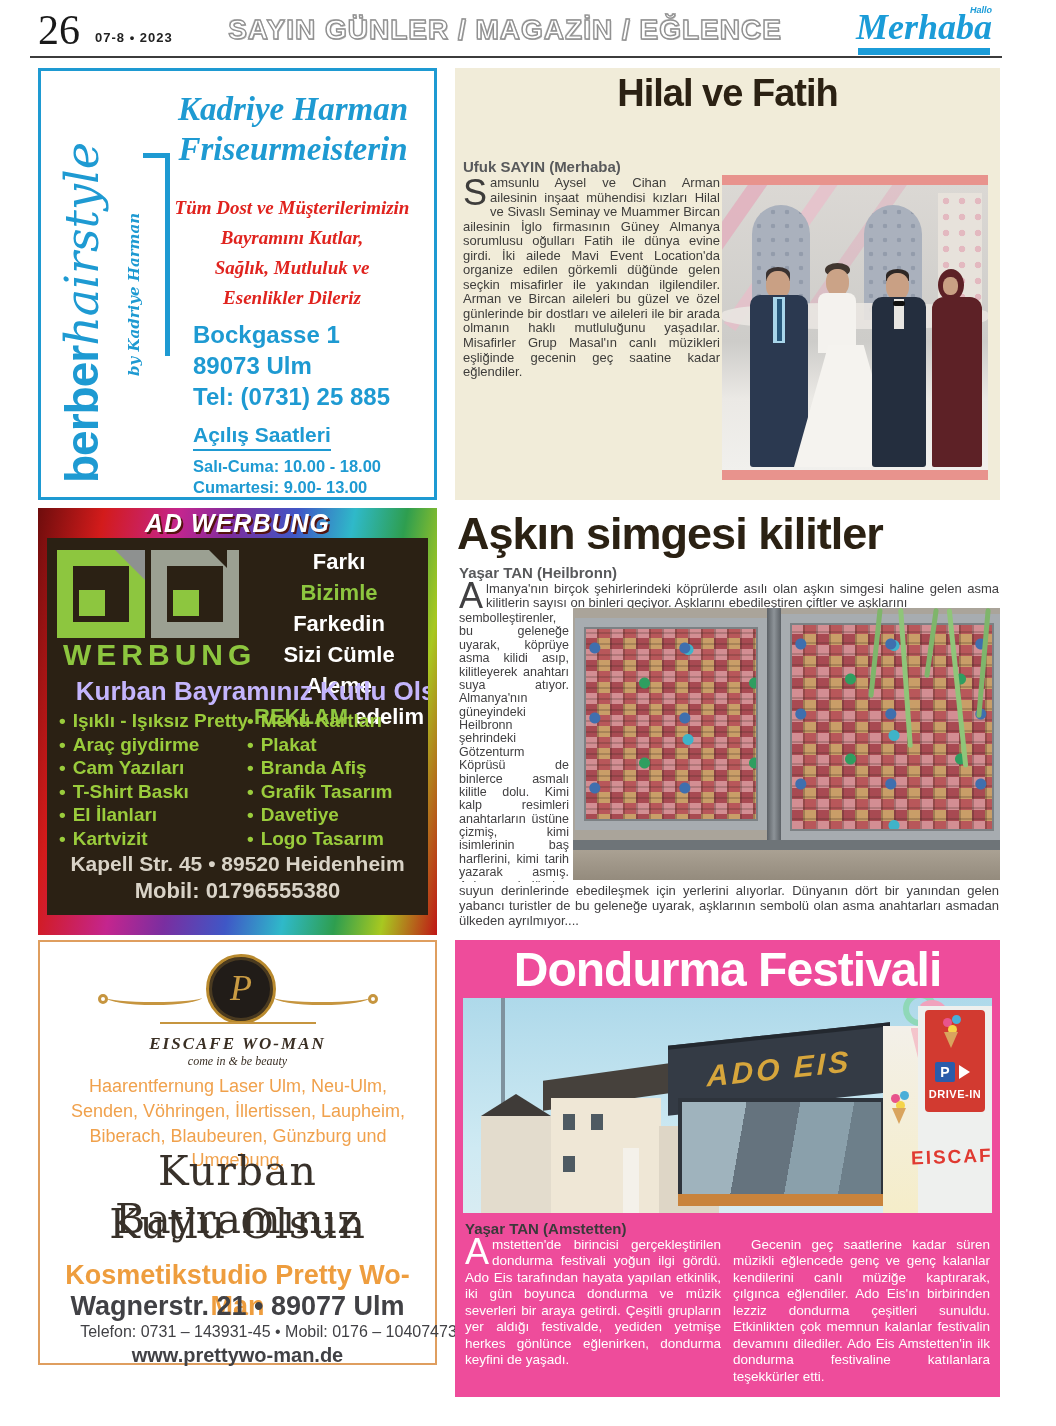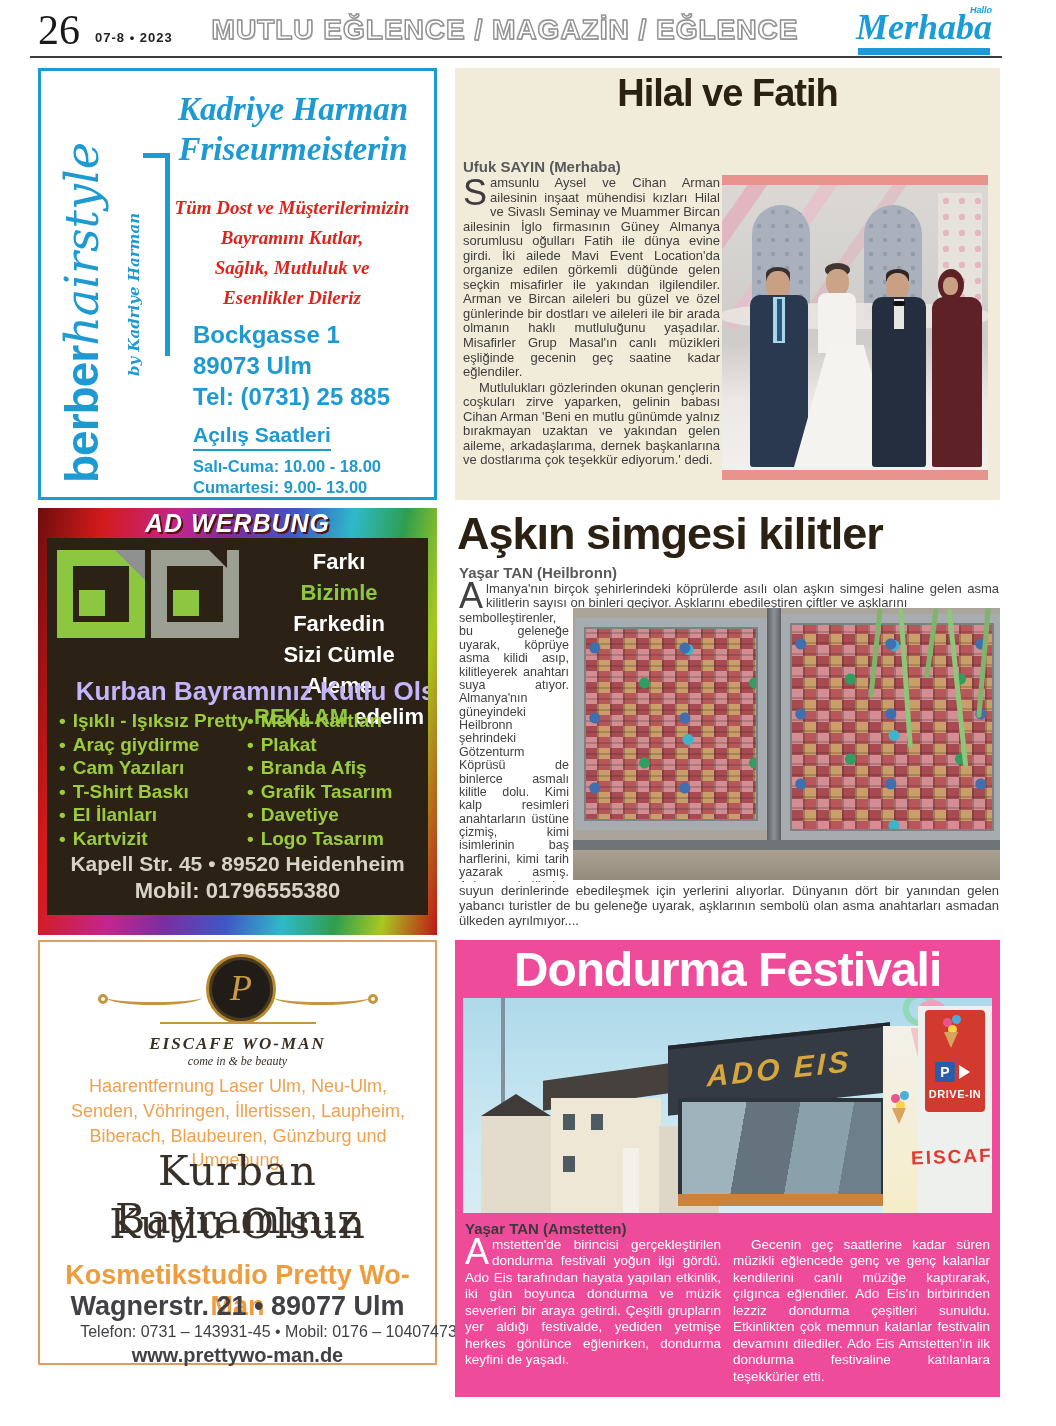--- a/index.html
+++ b/index.html
@@ -128,21 +128,21 @@
             border-top:16px solid #d9a45e;}
   .scoop{width:9px;height:9px;border-radius:50%;}
 </style>
 </head>
 <body>
 
 <div id="page">
 
   <div class="abs" id="pgnum">26</div>
   <div class="abs" id="issue">07-8 • 2023</div>
-  <div class="abs" id="secttl">MUTLU EĞLENCE / MAGAZİN / EĞLENCE</div>
+  <div class="abs" id="secttl">SAYIN GÜNLER / MAGAZİN / EĞLENCE</div>
   <div class="abs" id="brand">
     <div class="abs" id="brandword">Merhaba</div>
     <div class="abs" id="brandtag">Hallo</div>
     <div class="abs" id="brandbar"></div>
   </div>
   <div class="abs" id="hdrule"></div>
 
   <div class="abs" id="berber">
     <div class="abs" id="bvert">
       <span class="b1">berber</span><span class="b2">hairstyle</span>
@@ -161,21 +161,20 @@
     <div class="abs" id="bhourst">Açılış Saatleri</div>
     <div class="abs bhour" style="top:386px;">Salı-Cuma: 10.00 - 18.00</div>
     <div class="abs bhour" style="top:407px;">Cumartesi: 9.00- 13.00</div>
   </div>
 
   <div class="abs" id="hilal">
     <div class="abs" id="hittl">Hilal ve Fatih</div>
     <div class="abs" id="hiby">Ufuk SAYIN (Merhaba)</div>
     <div class="abs jt" id="hibody">
       <p><span class="dc">S</span><span>amsunlu Aysel ve Cihan Arman ailesinin inşaat mühendisi kızları Hilal ve Sivaslı Seminay ve Muammer Bircan ailesinin İglo firmasının Güney Almanya sorumlusu oğulları Fatih ile dünya evine girdi. İki ailede Mavi Event Location'da organize edilen görkemli düğünde gelen seçkin misafirler ile yakından ilgilendiler. Arman ve Bircan aileleri bu güzel ve özel günlerinde bir dostları ve aileleri ile bir arada olmanın haklı mutluluğunu yaşadılar. Misafirler Grup Masal'ın canlı müzikleri eşliğinde gecenin geç saatine kadar eğlendiler.</span></p>
-      <p>Mutlulukları gözlerinden okunan gençlerin coşkuları zirve yaparken, gelinin babası Cihan Arman 'Beni en mutlu günümde yalnız bırakmayan uzaktan ve yakından gelen aileme, arkadaşlarıma, dernek başkanlarına ve dostlarıma çok teşekkür ediyorum.' dedi.</p>
     </div>
     <div class="abs" id="hiphoto">
       <div class="abs pbar" style="top:0;"></div>
       <div class="abs" id="hpint">
         <div class="abs beam" style="left:-18px;top:-30px;width:16px;height:190px;opacity:.8;"></div>
         <div class="abs beam" style="left:58px;top:-40px;width:14px;height:200px;background:#e9bcc9;opacity:.7;"></div>
         <div class="abs beam" style="left:140px;top:-50px;width:12px;height:190px;opacity:.5;"></div>
         <div class="abs arch" style="left:30px;top:20px;"></div>
         <div class="abs arch" style="left:142px;top:20px;"></div>
         <div class="abs" style="left:0;top:118px;width:266px;height:26px;background:#e9e6e1;border-radius:40%;opacity:.9;"></div>
@@ -206,20 +205,21 @@
     <div class="abs" id="adbanner">AD WERBUNG</div>
     <div id="adin">
       <div class="abs sqA" style="left:10px;top:12px;">
         <div class="abs sqin" style="left:6px;top:24px;"></div>
       </div>
       <div class="abs notch" style="left:68px;top:12px;"></div>
       <div class="abs sqA" style="left:104px;top:12px;border-color:#9ba092;">
         <div class="abs sqin" style="left:6px;top:24px;"></div>
       </div>
       <div class="abs notchd" style="left:162px;top:12px;"></div>
+      <div class="abs" id="adword">WERBUNG</div>
       <div class="abs" id="adslogan">
         <div>Farkı</div>
         <div><span class="gr">Bizimle</span><span> Farkedin</span></div>
         <div>Sizi Cümle Aleme</div>
         <div><span class="gr">REKLAM</span><span> edelim</span></div>
       </div>
       <div class="abs" id="adyellow">Kurban Bayramınız Kutlu Olsun</div>
       <div class="abs svc" style="left:12px;top:172px;"><span class="d">•</span><span>Işıklı - Işıksız Pretty</span></div>
       <div class="abs svc" style="left:12px;top:196px;"><span class="d">•</span><span>Araç giydirme</span></div>
       <div class="abs svc" style="left:12px;top:219px;"><span class="d">•</span><span>Cam Yazıları</span></div>

